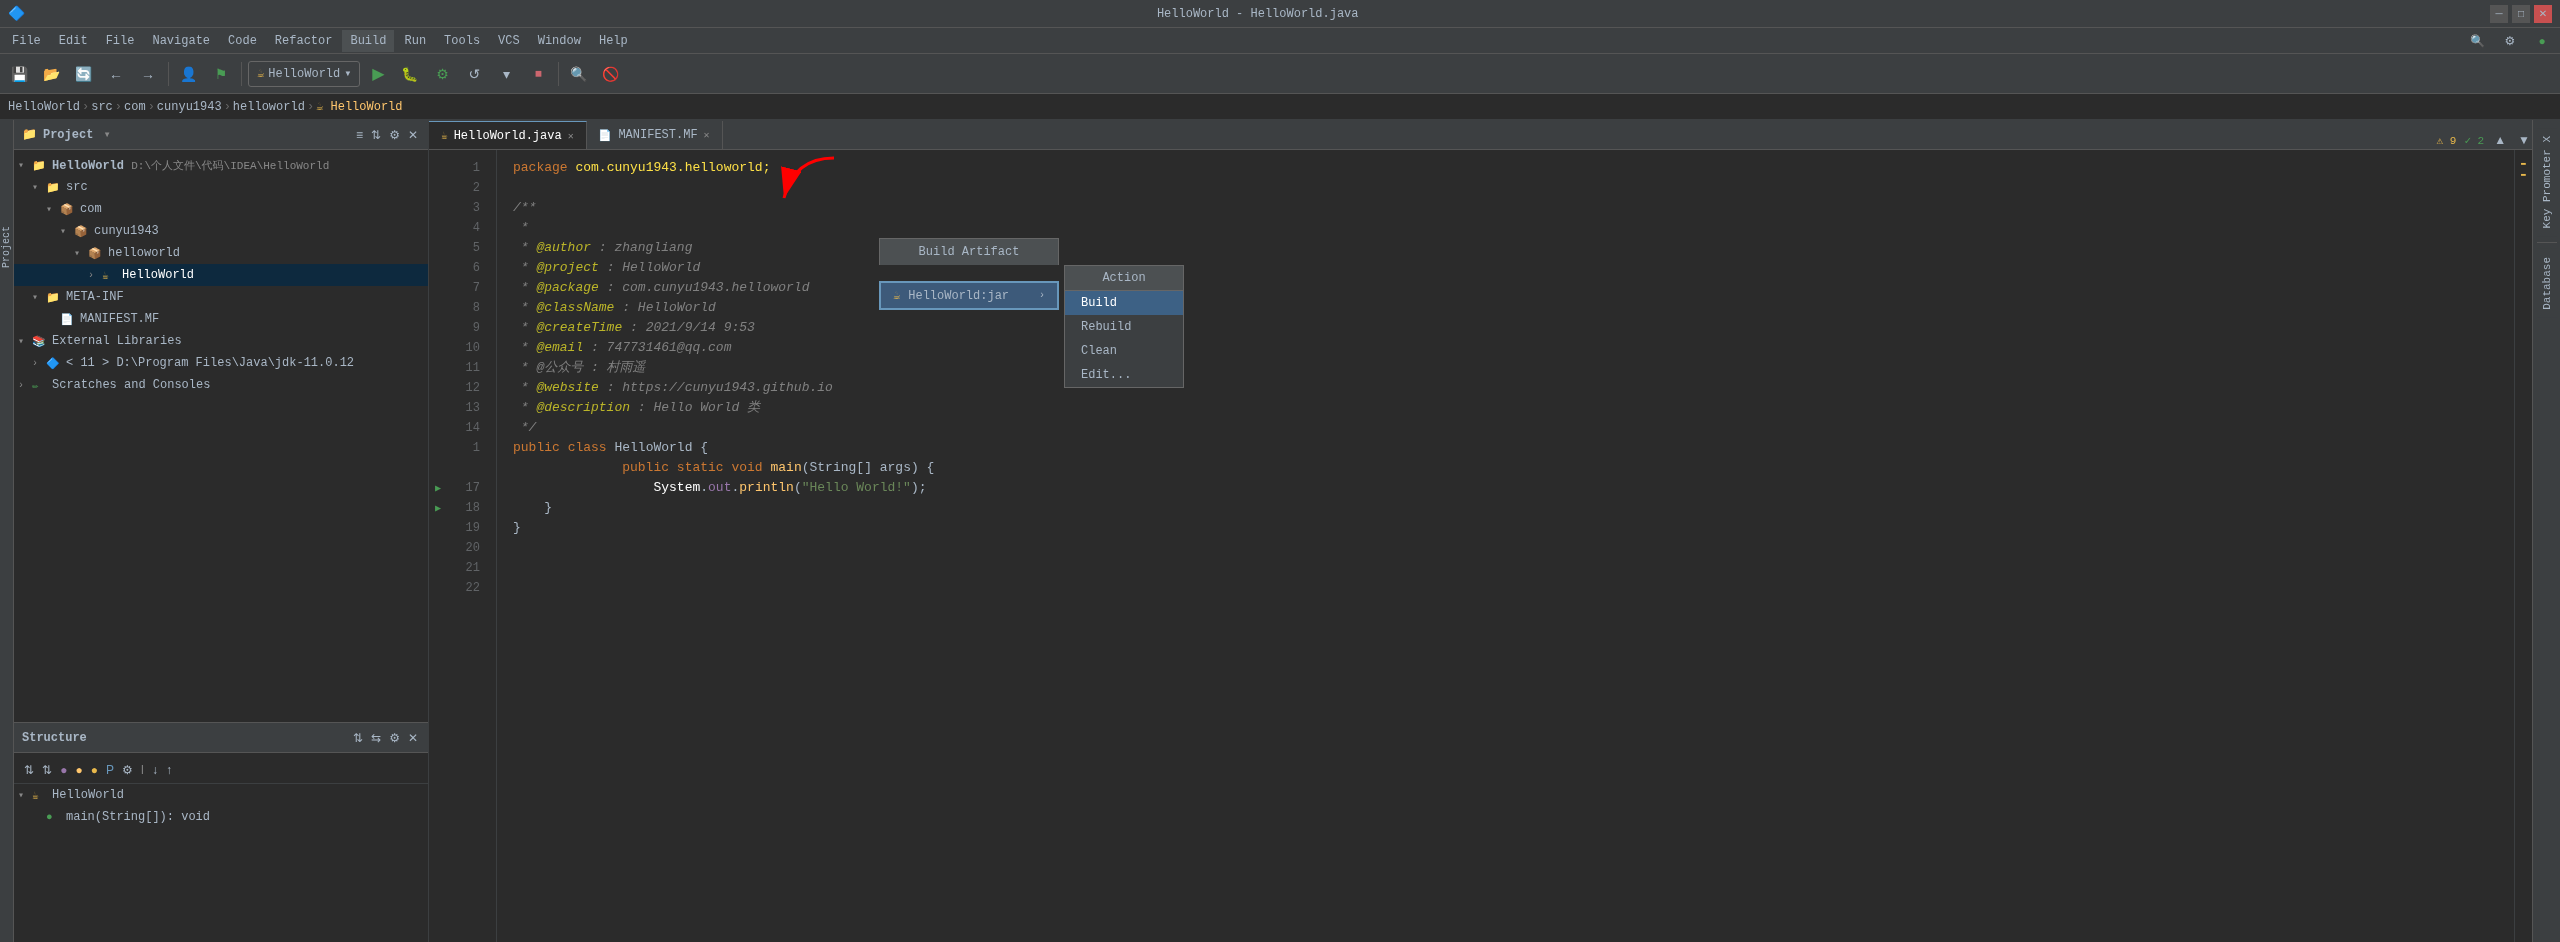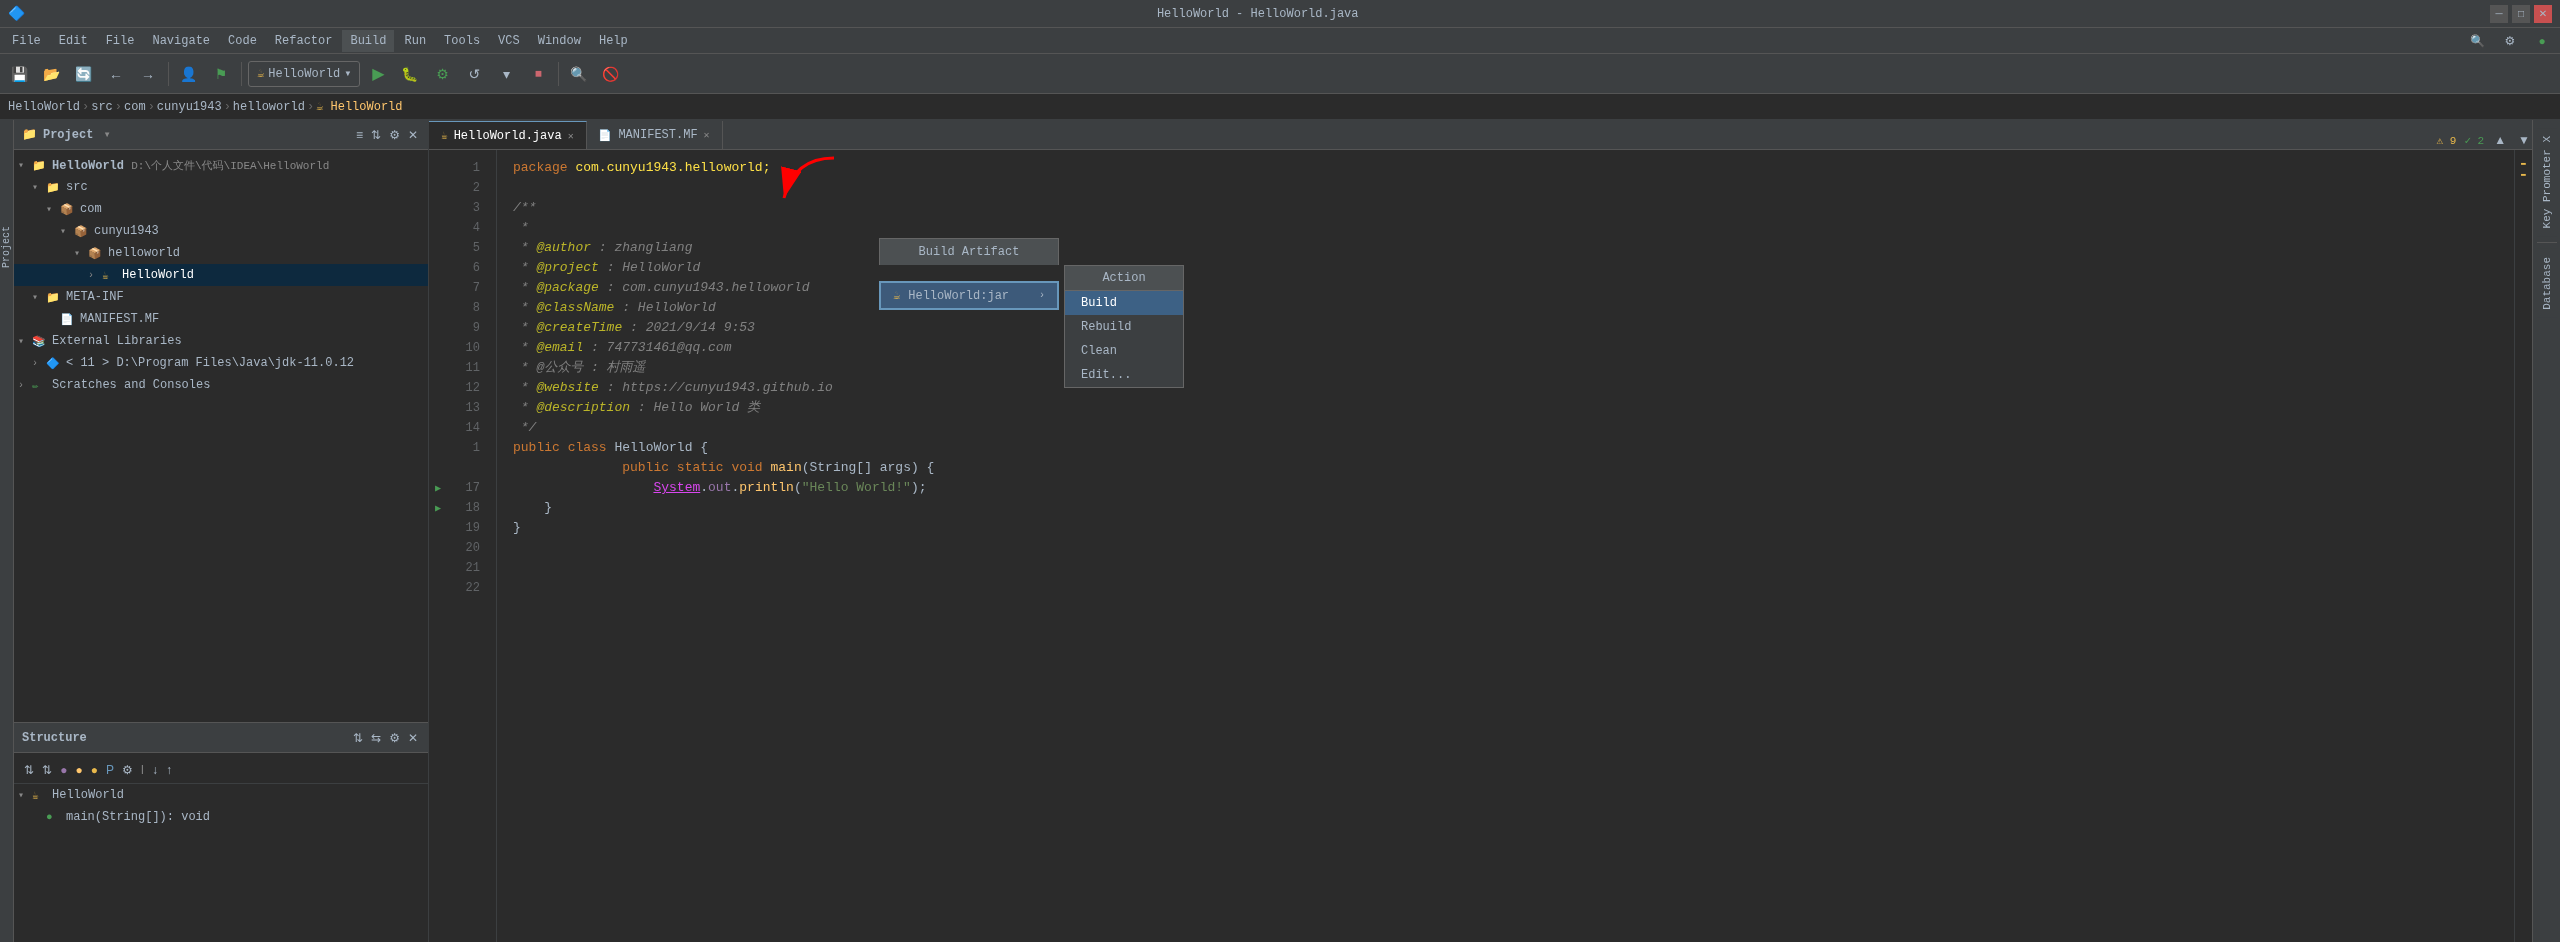--- a/index.html
+++ b/index.html
@@ -732,21 +732,21 @@
         <div class="code-line">
           <span class="comment">&nbsp;*/</span>
         </div>
         <div class="code-line">
           <span class="kw">public</span>&nbsp;<span class="kw">class</span>&nbsp;<span style="color:#a9b7c6;">HelloWorld {</span>
         </div>
         <div class="code-line">
           &nbsp;&nbsp;&nbsp;&nbsp;<span class="kw">public</span>&nbsp;<span class="kw">static</span>&nbsp;<span class="kw">void</span>&nbsp;<span class="method">main</span><span style="color:#a9b7c6;">(String[] args) {</span>
         </div>
         <div class="code-line">
-          &nbsp;&nbsp;&nbsp;&nbsp;&nbsp;&nbsp;&nbsp;&nbsp;<span style="color:#d946ef;text-decoration:underline;">System</span><span style="color:#a9b7c6;">.</span><span style="color:#9876aa;">out</span><span style="color:#a9b7c6;">.</span><span class="method">println</span><span style="color:#a9b7c6;">(</span><span class="string">"Hello World!"</span><span style="color:#a9b7c6;">);</span>
+          &nbsp;&nbsp;&nbsp;&nbsp;&nbsp;&nbsp;&nbsp;&nbsp;<span style="color:#ffffff;">System</span><span style="color:#a9b7c6;">.</span><span style="color:#9876aa;">out</span><span style="color:#a9b7c6;">.</span><span class="method">println</span><span style="color:#a9b7c6;">(</span><span class="string">"Hello World!"</span><span style="color:#a9b7c6;">);</span>
         </div>
         <div class="code-line">
           <span style="color:#a9b7c6;">&nbsp;&nbsp;&nbsp;&nbsp;}</span>
         </div>
         <div class="code-line">
           <span style="color:#a9b7c6;">}</span>
         </div>
         <div class="code-line">&nbsp;</div>
       </div>
 

